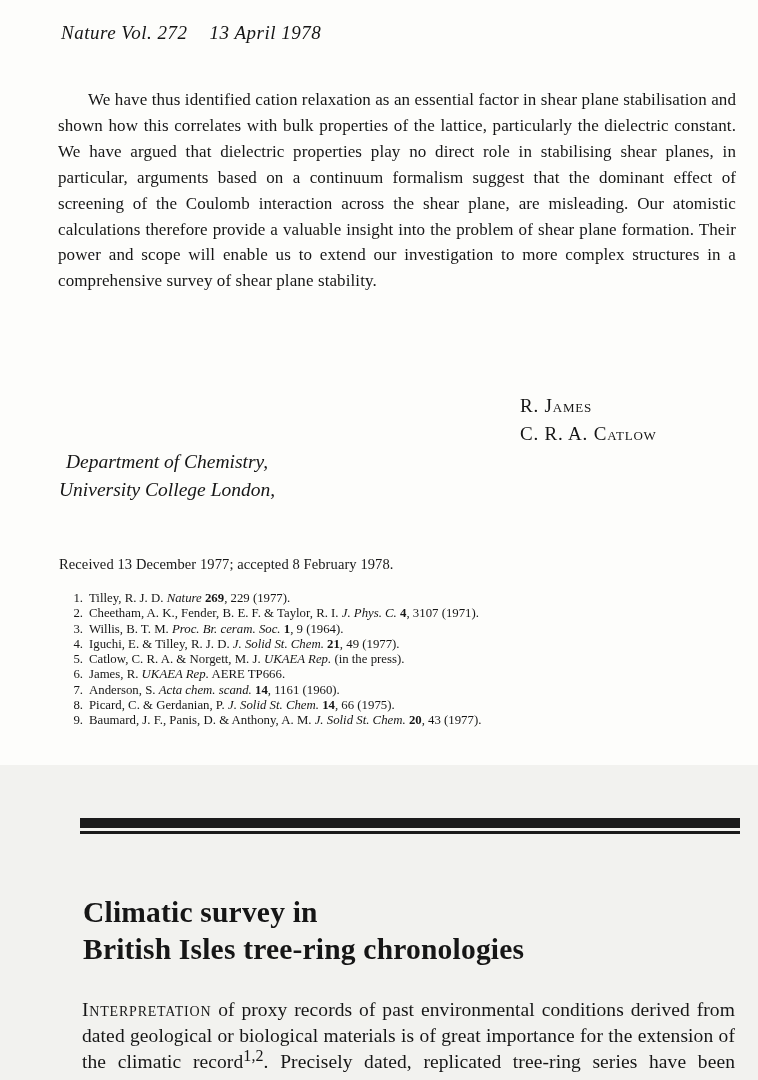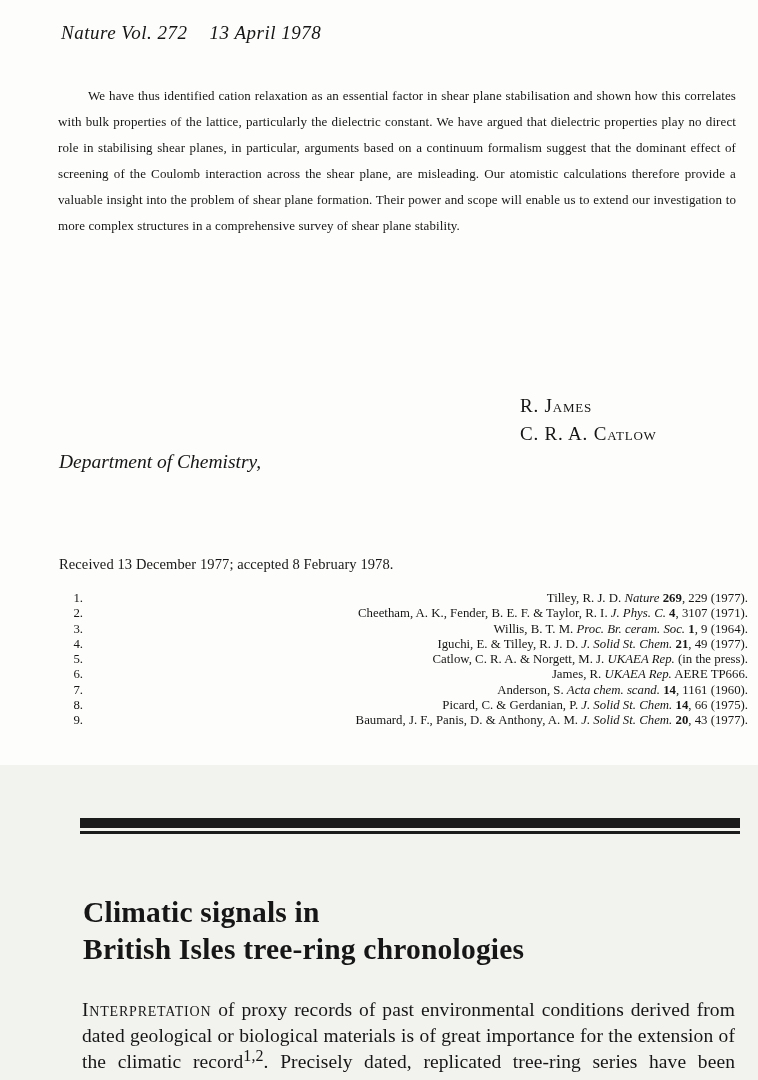--- a/index.html
+++ b/index.html
@@ -17,21 +17,21 @@
   }
   .running-head {
     position: absolute; top: 22px; left: 61px;
     font-style: italic; font-size: 19px; letter-spacing: 0.5px;
     white-space: nowrap;
   }
   .running-head .date { margin-left: 22px; }
 
   .end-paragraph {
     position: absolute; top: 70px; left: 58px; width: 678px;
-    font-size: 13px; line-height: 25.9px;
+    font-size: 17px; line-height: 25.9px;
     text-align: justify; text-indent: 30px;
     letter-spacing: 0.1px;
   }
   .authors {
     position: absolute; top: 392px; left: 520px;
     font-size: 19px; line-height: 28px;
     font-variant: small-caps; letter-spacing: 0.8px;
     white-space: nowrap;
   }
   .address {
@@ -47,21 +47,21 @@
   }
   .references {
     position: absolute; top: 591px; left: 58px; width: 690px;
     font-size: 12.8px; line-height: 15.3px;
   }
   .ref-line { display: flex; white-space: nowrap; }
   .ref-num {
     width: 25px; flex: 0 0 25px;
     text-align: right; padding-right: 6px; box-sizing: content-box;
   }
-  .ref-text { flex: 1; text-align: right; }
+  .ref-text { flex: 1; }
   .ref-text .it { font-style: italic; }
   .ref-text .bd { font-weight: bold; }
 
   .divider { position: absolute; top: 818px; left: 80px; width: 660px; }
   .divider .bar-thick { height: 10px; background: #1b1b1b; }
   .divider .bar-gap { height: 3px; background: transparent; }
   .divider .bar-thin { height: 3px; background: #1b1b1b; }
 
   .next-title {
     position: absolute; top: 874px; left: 83px; width: 640px;
@@ -89,20 +89,21 @@
 
   <p class="end-paragraph">We have thus identified cation relaxation as an essential factor in shear plane stabilisation and shown how this correlates with bulk properties of the lattice, particularly the dielectric constant. We have argued that dielectric properties play no direct role in stabilising shear planes, in particular, arguments based on a continuum formalism suggest that the dominant effect of screening of the Coulomb interaction across the shear plane, are misleading. Our atomistic calculations therefore provide a valuable insight into the problem of shear plane formation. Their power and scope will enable us to extend our investigation to more complex structures in a comprehensive survey of shear plane stability.</p>
 
   <div class="authors">
     <div>R. James</div>
     <div>C. R. A. Catlow</div>
   </div>
 
   <div class="address">
     <div>Department of Chemistry,</div>
+    <div>University College London,</div>
   </div>
 
   <div class="received">Received 13 December 1977; accepted 8 February 1978.</div>
 
   <div class="references">
       <div class="ref-line">
         <span class="ref-num">1.</span>
         <span class="ref-text"><span>Tilley, R. J. D. </span><span class="it">Nature</span><span> </span><span class="bd">269</span><span>, 229 (1977).</span></span>
       </div>
       <div class="ref-line">
@@ -139,19 +140,19 @@
       </div>
     </div>
 
   <div class="divider">
     <div class="bar-thick"></div>
     <div class="bar-gap"></div>
     <div class="bar-thin"></div>
   </div>
 
   <h1 class="next-title">
-    <span>Climatic signals in</span>
+    <span>Climatic survey in</span>
     <span>British Isles tree-ring chronologies</span>
   </h1>
 
   <p class="intro-paragraph"><span class="smallcaps">Interpretation</span><span> of proxy records of past environmental conditions derived from dated geological or biological materials is of great importance for the extension of the climatic record</span><sup>1,2</sup><span>. Precisely dated, replicated tree-ring series have been particularly</span></p>
 
 </div>
 
 </body></html>

